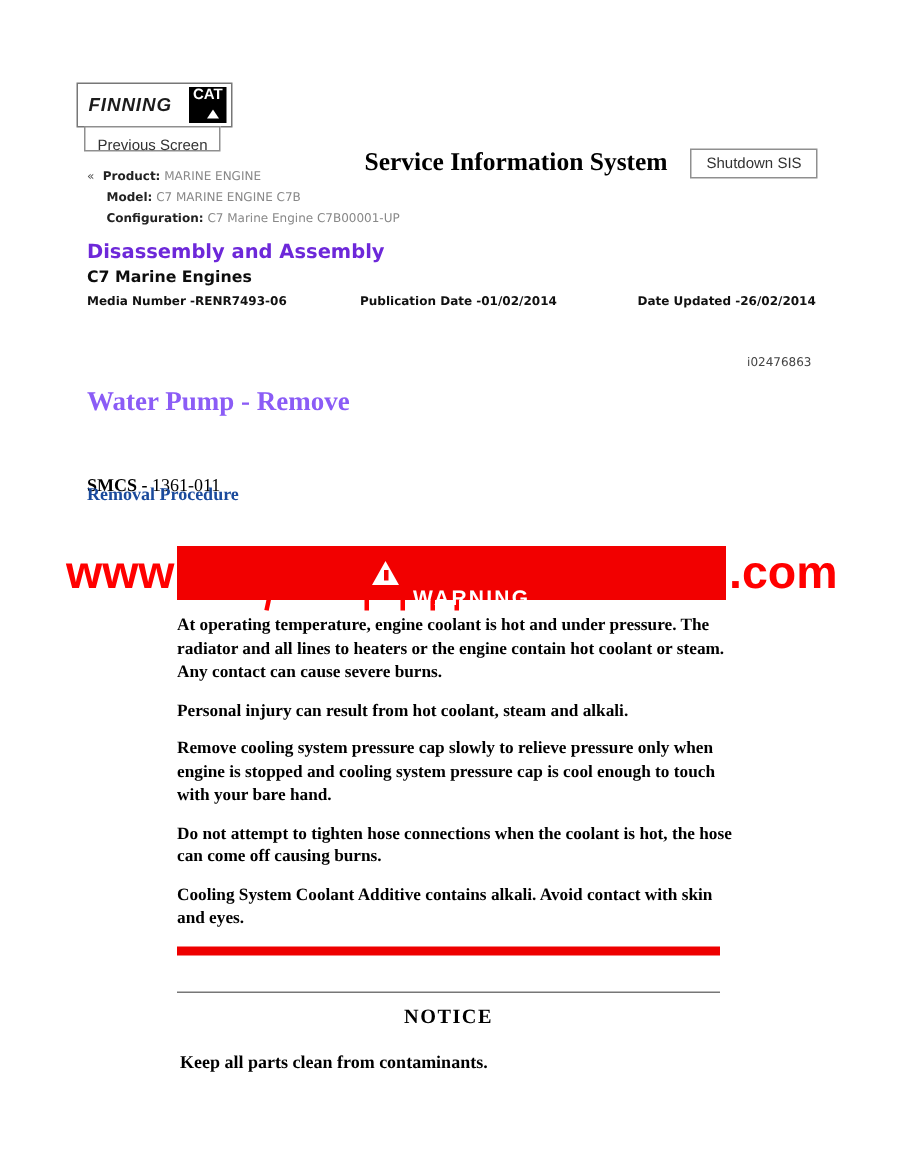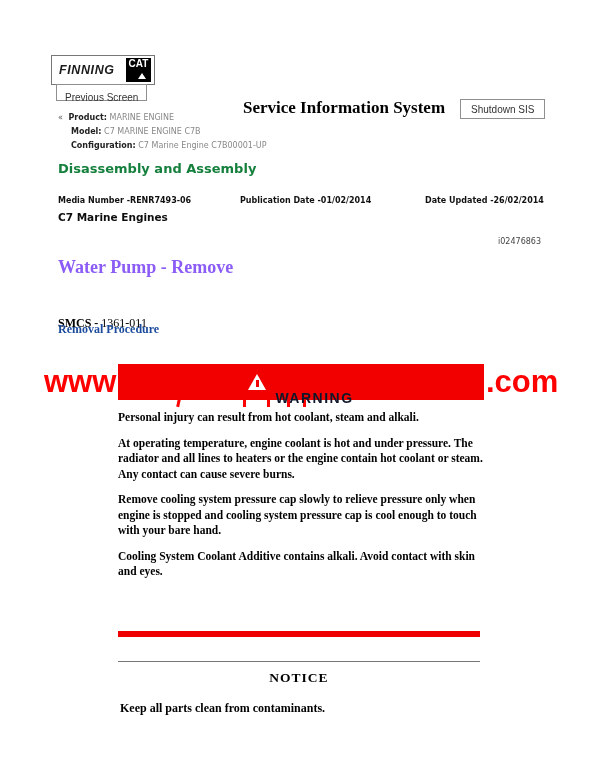--- a/index.html
+++ b/index.html
@@ -23,23 +23,23 @@
   .shutdown-btn{left:460px;top:59px;padding:3px 10px;height:20px;margin-top:40px;}
   .prev-btn{left:56px;top:84px;padding:7px 8px;height:17px;}
 
   
   .prod{position:absolute;left:58px;top:111px;font-family:"DejaVu Sans",sans-serif;
         font-size:8px;color:#888;line-height:14px;}
   .prod .lbl{color:#222;font-weight:bold;}
   .back-ico{color:#555;margin-right:3px;cursor:pointer;}
   .indent{margin-left:13px;}
   .doc-title{position:absolute;left:58px;top:161px;font-family:"DejaVu Sans",sans-serif;
-             font-weight:bold;font-size:13px;color:#15803d;}
+             font-weight:bold;font-size:13px;color:#6d28d9;}
   .doc-sub{position:absolute;left:58px;top:179px;font-family:"DejaVu Sans",sans-serif;
-           font-weight:bold;font-size:10.5px;color:#0d0d0d;margin-top:32px;}
+           font-weight:bold;font-size:10.5px;color:#0d0d0d;}
   .media-row{position:absolute;left:58px;top:196px;width:486px;height:12px;
              font-family:"DejaVu Sans",sans-serif;font-weight:bold;font-size:8px;color:#111;}
   .media-row .m1{position:absolute;left:0;}
   .media-row .m2{position:absolute;left:182px;}
   .media-row .m3{position:absolute;left:367px;}
   .doc-id{position:absolute;top:237px;right:59px;font-family:"DejaVu Sans",sans-serif;
           font-size:8px;color:#444;}
 
   
   .article-title{position:absolute;left:58px;top:257px;font-size:18px;font-weight:bold;color:#8b5cf6;}
@@ -56,21 +56,21 @@
   .d1{left:177px;transform:rotate(12deg);}
   .d2{left:243px;}
   .d3{left:267px;}
   .d4{left:287px;}
   .d5{left:303px;}
   .warn-banner{position:absolute;left:118px;top:364px;width:366px;height:36px;background:#f20000;
                z-index:2;display:flex;align-items:center;justify-content:center;}
   .warn-tri{position:relative;width:0;height:0;border-left:9px solid transparent;
             border-right:9px solid transparent;border-bottom:16px solid #fff;margin-right:9px;}
   .warn-excl{position:absolute;left:-1.5px;top:6px;width:3px;height:7px;background:#f20000;}
-  .warn-label{color:#0f172a;font-family:"Liberation Sans",sans-serif;font-weight:bold;
+  .warn-label{color:#ffffff;font-family:"Liberation Sans",sans-serif;font-weight:bold;
               font-size:14px;letter-spacing:1.5px;margin-top:32px;}
 
   
   .warn-text{position:absolute;left:118px;top:410px;width:376px;font-size:11.5px;
              font-weight:bold;line-height:15.5px;}
   .warn-text p{margin:0 0 10px 0;}
 
   
   .red-bar{position:absolute;left:118px;top:631px;width:362px;height:6px;background:#ee0000;}
   .thin-line{position:absolute;left:118px;top:661px;width:362px;height:1px;background:#777;}
@@ -137,23 +137,24 @@
   </div>
 
   <div class="warn-banner">
     <span class="warn-tri">
       <span class="warn-excl"></span>
     </span>
     <span class="warn-label">WARNING</span>
   </div>
 
   <div class="warn-text">
+    <p>At operating temperature, engine coolant is hot and under pressure. The radiator and all lines to heaters or the engine contain hot coolant or steam. Any contact can cause severe burns.</p>
     <p>Personal injury can result from hot coolant, steam and alkali.</p>
-    <p>At operating temperature, engine coolant is hot and under pressure. The radiator and all lines to heaters or the engine contain hot coolant or steam. Any contact can cause severe burns.</p>
     <p>Remove cooling system pressure cap slowly to relieve pressure only when engine is stopped and cooling system pressure cap is cool enough to touch with your bare hand.</p>
+    <p>Do not attempt to tighten hose connections when the coolant is hot, the hose can come off causing burns.</p>
     <p>Cooling System Coolant Additive contains alkali. Avoid contact with skin and eyes.</p>
   </div>
 
   <div class="red-bar"></div>
   <div class="thin-line"></div>
   <div class="notice-label">NOTICE</div>
   <div class="notice-text">Keep all parts clean from contaminants.</div>
 
 </div>
 

